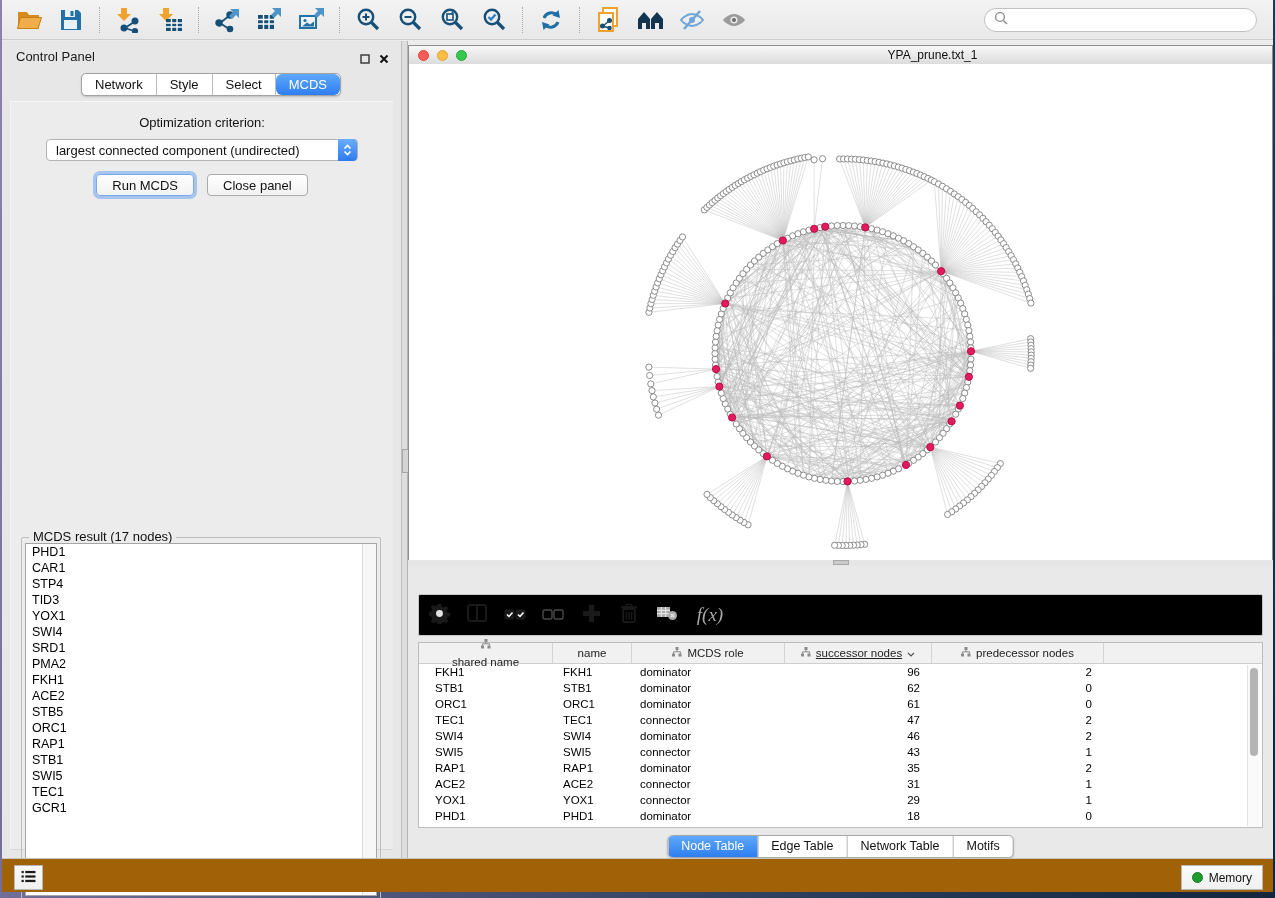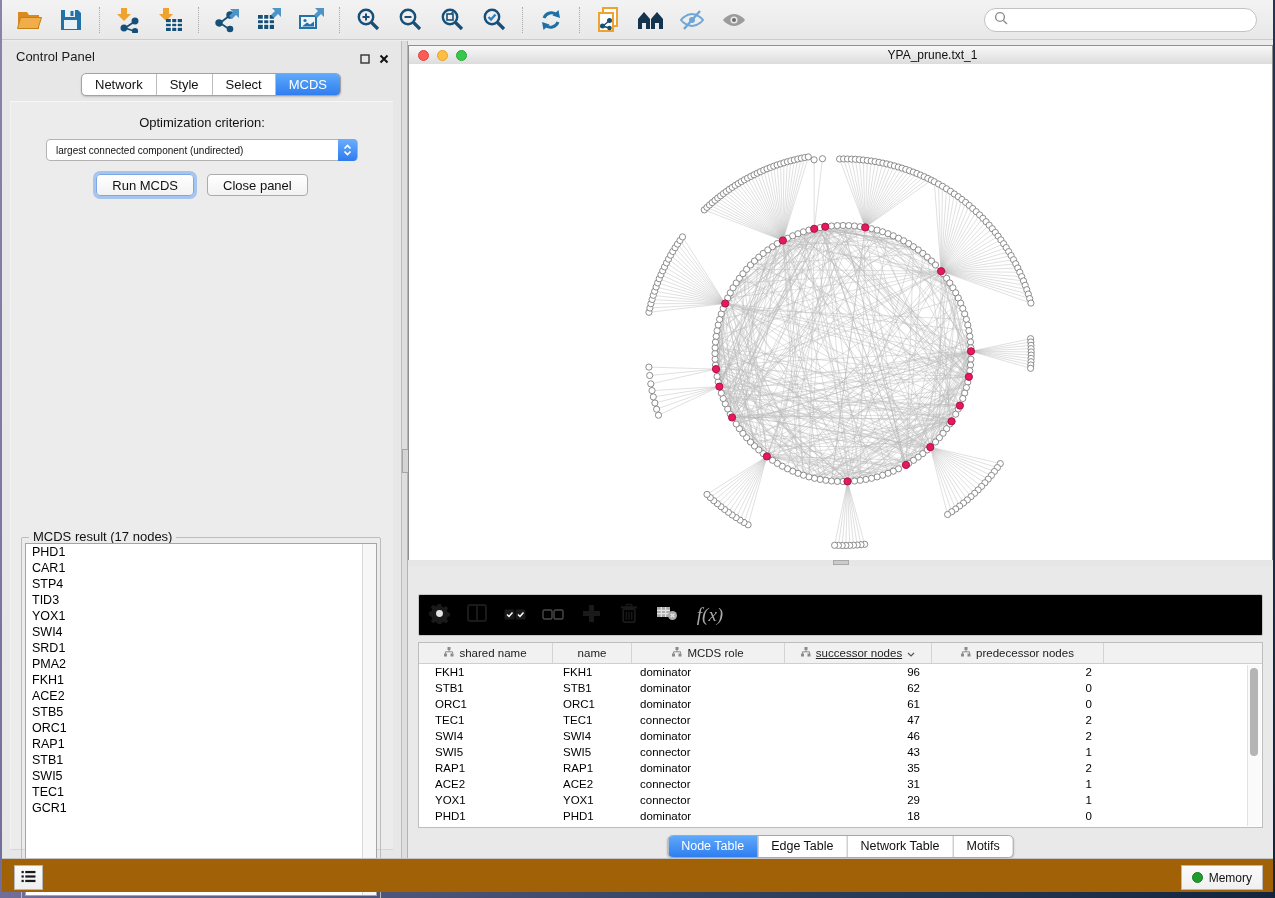--- a/index.html
+++ b/index.html
@@ -15,25 +15,25 @@
   .searchbox{margin-left:auto;margin-right:16px;width:273px;height:24px;background:#fff;border:1px solid #c2c2c2;border-radius:13px;display:flex;align-items:center;padding-left:9px;box-sizing:border-box;}
   .searchbox input{border:none;outline:none;flex:1;height:18px;font-size:13px;background:transparent;margin-left:5px;font-family:"Liberation Sans",sans-serif;}
 
   
   .cp{position:absolute;left:0;top:41px;width:399px;height:817px;background:#e7e7e7;}
   .cp-head{position:relative;height:30px;}
   .cp-title{position:absolute;left:14px;top:8px;font-size:13px;color:#1a1a1a;}
   .winbtns{position:absolute;right:12px;top:9px;display:flex;gap:9px;align-items:center;}
   .seg{position:absolute;left:79px;top:32px;height:21px;display:flex;background:#fff;border:1px solid #a3a3a3;border-radius:5px;box-shadow:0 1px 2px rgba(0,0,0,.18);overflow:hidden;}
   .seg-tab{padding:0 13px;font-size:13px;line-height:21px;color:#111;border-right:1px solid #bcbcbc;cursor:default;}
-  .seg-tab:last-child{border-right:none;}
+  .seg-tab:last-child{border-right:none;border-radius:6px;}
   .seg-tab.active{background:linear-gradient(#5fa8fb,#2e7ef0);color:#fff;border-right:none;}
   .cp-inner{position:absolute;left:8px;right:8px;top:60px;bottom:8px;background:#ececec;border-top:1px solid #f7f7f7;border-left:1px solid #f2f2f2;border-bottom:1px solid #d6d6d6;}
   .opt-label{margin-top:13px;text-align:center;font-size:13px;color:#111;}
-  .dd{position:relative;margin:9px auto 0;width:312px;height:22px;background:#fff;border:1px solid #b3b3b3;border-radius:4px;box-sizing:border-box;display:flex;align-items:center;font-size:10px;color:#111;padding-left:9px;}
+  .dd{position:relative;margin:9px auto 0;width:312px;height:22px;background:#fff;border:1px solid #b3b3b3;border-radius:4px;box-sizing:border-box;display:flex;align-items:center;font-size:13px;color:#111;padding-left:9px;}
   .dd-stepper{position:absolute;right:0;top:-1px;width:19px;height:22px;border-radius:0 4px 4px 0;background:linear-gradient(#6aaefc,#2d7bf0);display:flex;align-items:center;justify-content:center;}
   .btnrow{margin-top:13px;display:flex;justify-content:center;gap:13px;}
   .mbtn{height:22px;padding:0 15px;background:linear-gradient(#ffffff,#f2f2f2);border:1px solid #ababab;border-radius:4px;font-size:13px;color:#111;font-family:"Liberation Sans",sans-serif;}
   .mbtn.focusring{border-color:#7aa8e8;box-shadow:0 0 0 3px rgba(110,165,240,.55);}
   .fieldset{position:absolute;left:10px;right:12px;top:435px;height:361px;border:1px solid #bdbdbd;border-radius:2px;}
   .fieldset-legend{position:absolute;top:-9px;left:7px;background:#ececec;padding:0 4px;font-size:13px;color:#111;}
   .mcds-list{position:absolute;left:3px;right:3px;top:5px;bottom:3px;background:#fff;border:1px solid #a5a5a5;overflow:hidden;}
   .mcds-item{font-size:12.5px;line-height:16px;padding-left:6px;color:#000;}
   .mcds-list .scrolltrack{position:absolute;right:0;top:0;bottom:0;width:13px;background:#f7f7f7;border-left:1px solid #dadada;}
 
@@ -1264,21 +1264,21 @@
               <circle cx="16.5" cy="10.5" r="4.5" fill="#ababab"></circle>
               <path d="M14.7 8.7l3.6 3.6M18.3 8.7l-3.6 3.6" stroke="#e4e4e4" stroke-width="1.3"></path>
             </svg></span>
         </span>
       <span class="tpi" style="width:34px;">
           <span class="fx">f(x)</span>
         </span>
     </div>
     <div class="tp-tablewrap">
       <div class="thead" id="table-head">
-          <div class="th" style="width: 134px;">
+          <div class="th" style="width: 134px; flex-direction: column;">
             <span><svg width="10" height="10" viewBox="0 0 10 10">
                 <rect x="3.5" y="0" width="3" height="3" fill="#8a8a8a"></rect>
                 <rect x="0" y="6.5" width="3" height="3" fill="#8a8a8a"></rect>
                 <rect x="6.5" y="6.5" width="3" height="3" fill="#8a8a8a"></rect>
                 <path d="M5 3v1.8M1.5 6.5V4.8h7v1.7" stroke="#8a8a8a" fill="none"></path>
               </svg></span>
             <span>shared name</span>
           </div>
           <div class="th" style="width: 79px;">
             <span>name</span>

